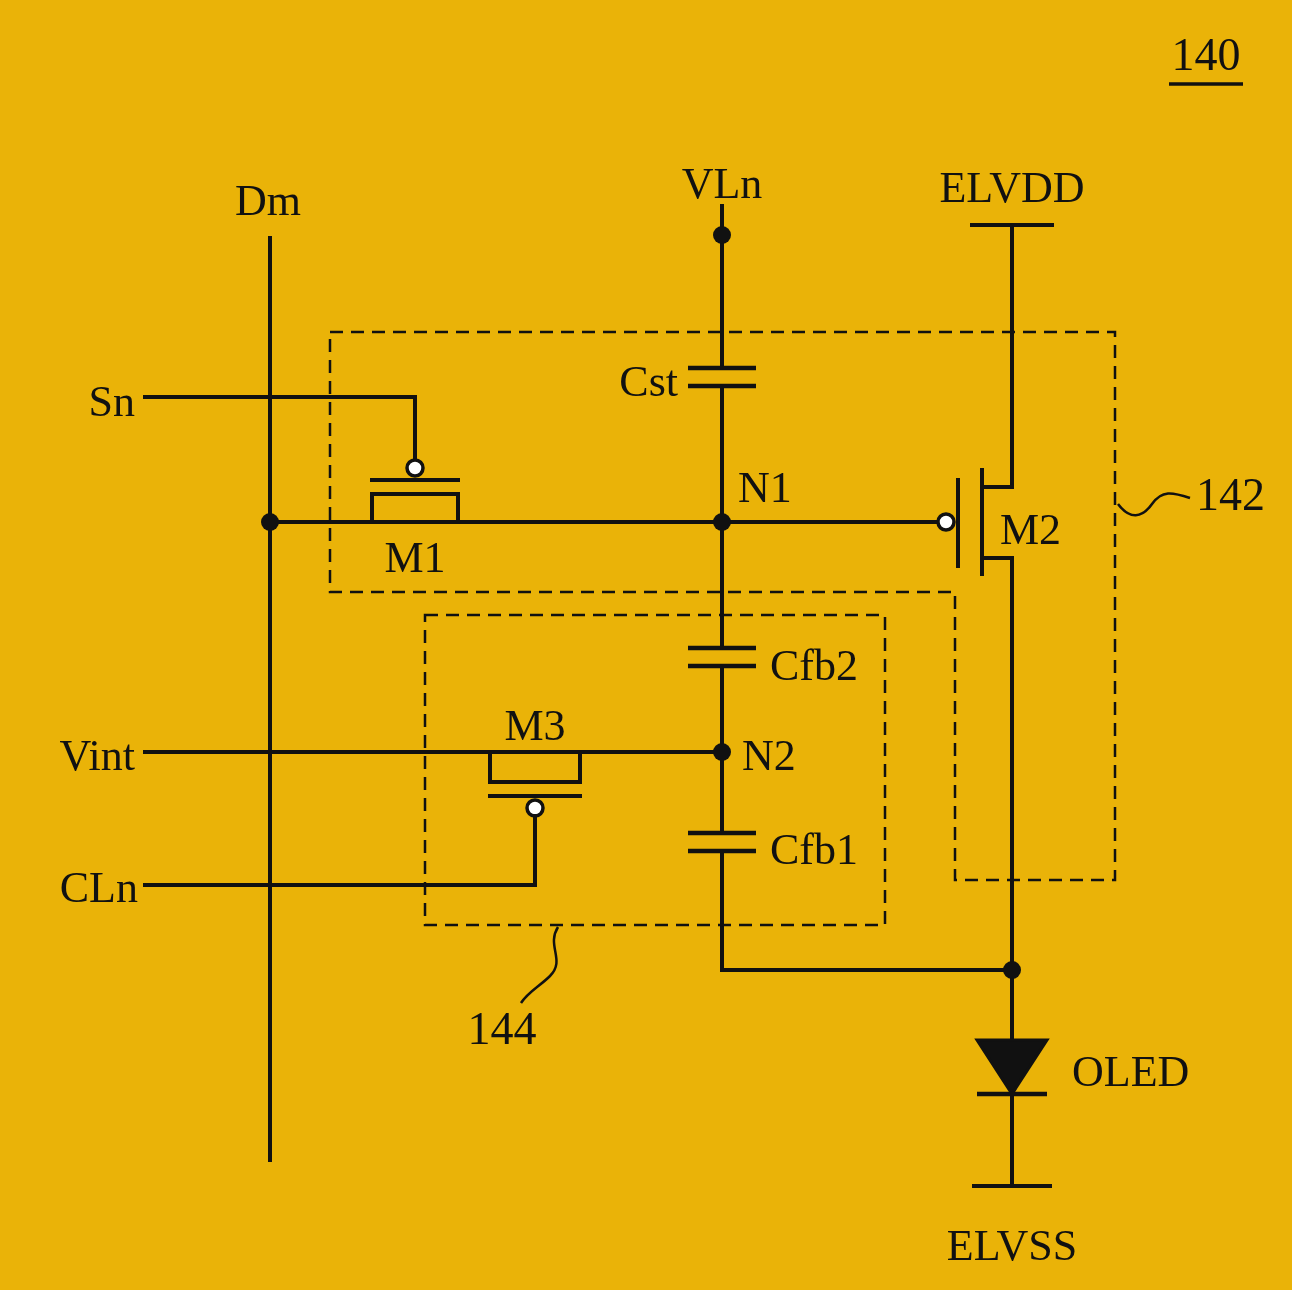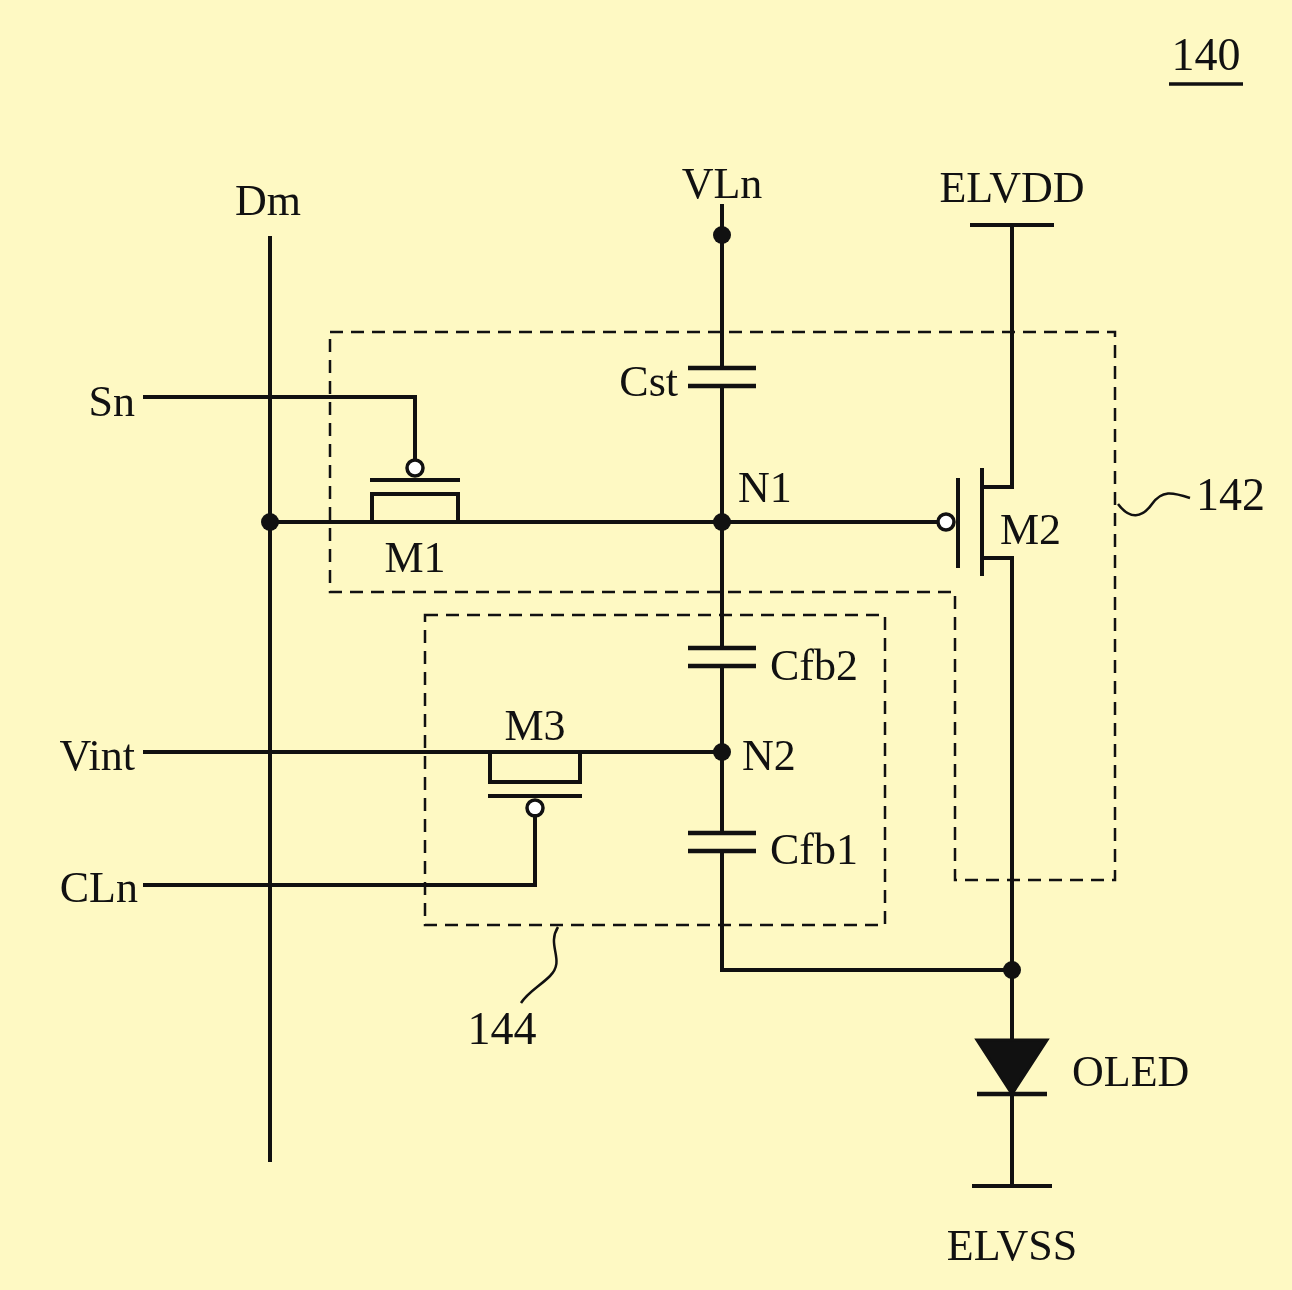--- a/index.html
+++ b/index.html
@@ -1,19 +1,19 @@
 <!DOCTYPE html>
 <html><head>
 <meta charset="utf-8">
 <style>
   html,body{margin:0;padding:0;background:#ffffff;}
   .stage{
     position:relative;
     width:1292px;height:1290px;
-    background:#fef9c3;
+    background:#eab308;
     font-family:"Liberation Serif","DejaVu Serif",serif;
     overflow:hidden;
   }
   svg{display:block;width:1292px;height:1290px;}
   .wire{stroke:#111111;stroke-width:4;fill:none;stroke-linecap:square;}
   .plate{stroke:#111111;stroke-width:4.5;fill:none;stroke-linecap:butt;}
   .dashed{stroke:#111111;stroke-width:2.5;fill:none;stroke-dasharray:13 8;}
   .dot{fill:#111111;stroke:none;}
   .gate-circle{fill:#ffffff;stroke:#111111;stroke-width:3.5;}
   .lbl{fill:#111111;font-size:44px;font-family:"Liberation Serif","DejaVu Serif",serif;}

